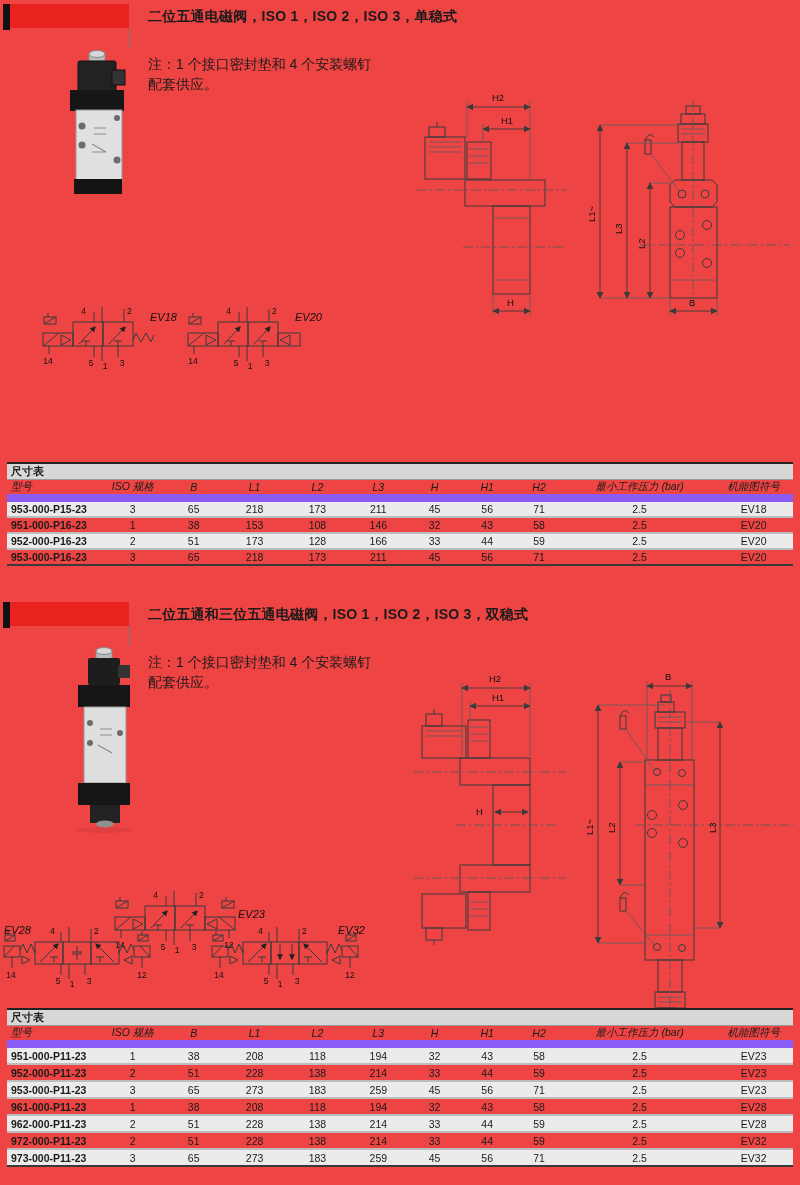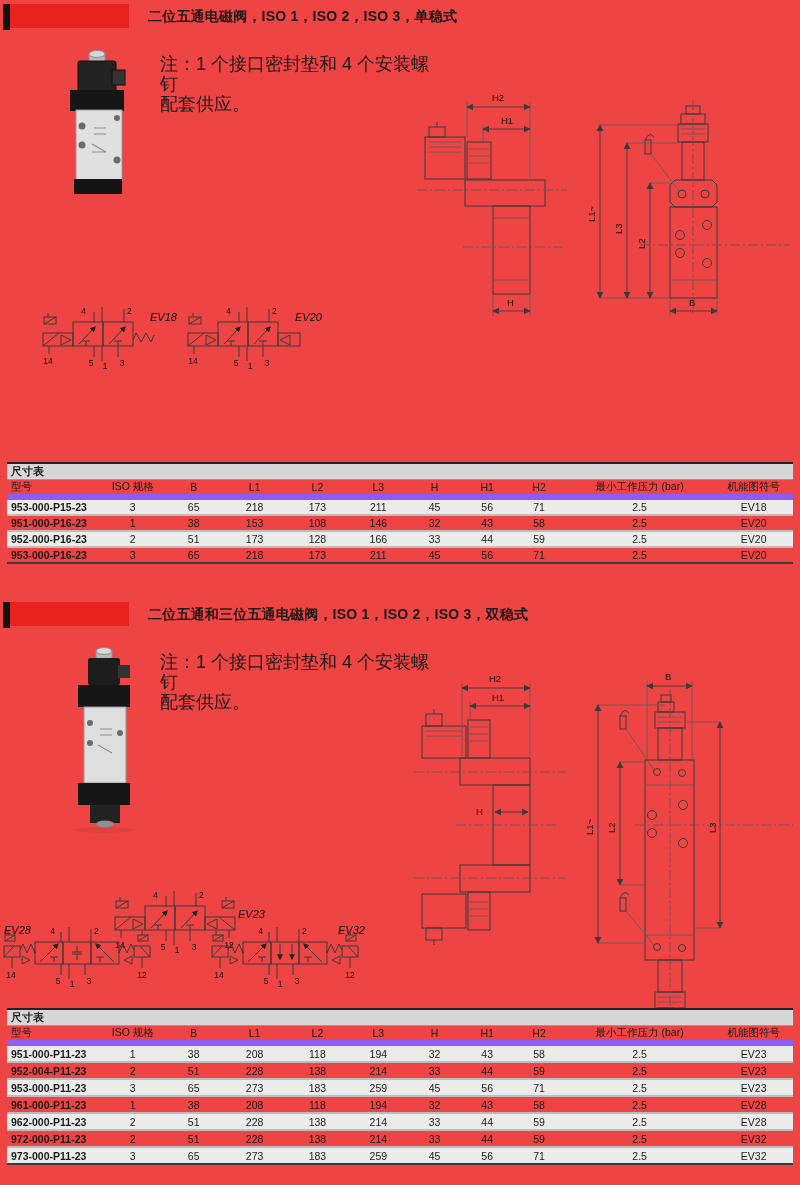--- a/index.html
+++ b/index.html
@@ -4,29 +4,29 @@
 <style>
   html,body{margin:0;padding:0;background:#fff;}
   .page{position:relative;width:800px;height:1185px;background:#ef4444;overflow:hidden;
         font-family:"Liberation Sans",sans-serif;color:#1a1a1a;}
   .abs{position:absolute;}
   
   .banner-black{position:absolute;width:7px;height:26px;background:#111;}
   .banner-red{position:absolute;width:119px;height:24px;background:#e8231f;}
   .banner-drop{position:absolute;width:1px;height:20px;background:#777;}
   .sec-title{position:absolute;font-size:14px;font-weight:bold;letter-spacing:.2px;white-space:nowrap;}
-  .note{position:absolute;font-size:18px;line-height:20px;margin-left:12px;}
+  .note{position:absolute;font-size:14px;line-height:20px;}
   
   .tbl-wrap{position:absolute;left:7px;width:786px;}
   .tbl-title{background:#d7d7d7;border-top:2px solid #222;border-bottom:1px solid #999;
              font-size:11px;font-weight:bold;height:15px;line-height:15px;padding-left:4px;}
   table.dims{border-collapse:collapse;width:100%;font-size:10.5px;table-layout:fixed;}
   table.dims th{font-weight:normal;text-align:center;padding:0 2px;}
   table.dims th:first-child{text-align:left;padding-left:4px;}
-  table.dims thead tr{border-bottom:6px solid #8b5cf6;}
+  table.dims thead tr{border-bottom:8px solid #8b5cf6;font-style:italic;}
   table.dims tbody tr{border-bottom:2px solid #bdbdbd;}
   table.dims tbody tr:last-child{border-bottom:2px solid #3a3a3a;}
   table.dims tbody tr:nth-child(odd){background:#ebebeb;}
   table.dims td{text-align:center;padding:0 2px;overflow:hidden;white-space:nowrap;}
   table.dims td.model{text-align:left;font-weight:bold;padding-left:4px;}
   .t1 th{height:14px;} .t1 td{height:14px;}
   .t2 th{height:14px;} .t2 td{height:15px;}
   
   svg .ln{stroke:#3a3a3a;stroke-width:1;fill:none;}
   svg .thin{stroke:#5a5a5a;stroke-width:.8;fill:none;}
@@ -560,21 +560,21 @@
               <td>208</td>
               <td>118</td>
               <td>194</td>
               <td>32</td>
               <td>43</td>
               <td>58</td>
               <td>2.5</td>
               <td>EV23</td>
             </tr>
             <tr>
-              <td class="model">952-004-P11-23</td>
+              <td class="model">952-000-P11-23</td>
               <td>2</td>
               <td>51</td>
               <td>228</td>
               <td>138</td>
               <td>214</td>
               <td>33</td>
               <td>44</td>
               <td>59</td>
               <td>2.5</td>
               <td>EV23</td>

